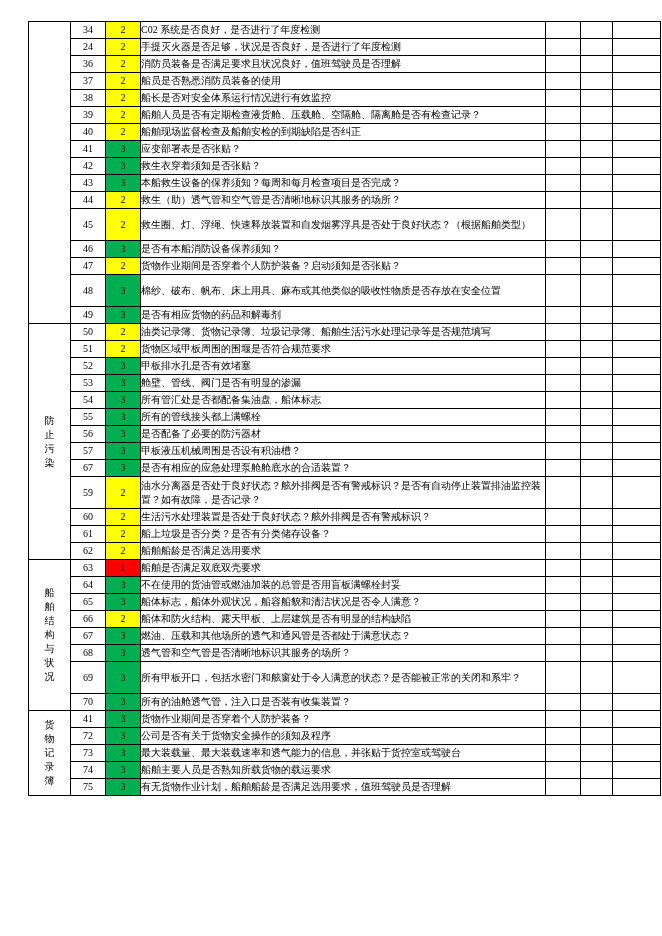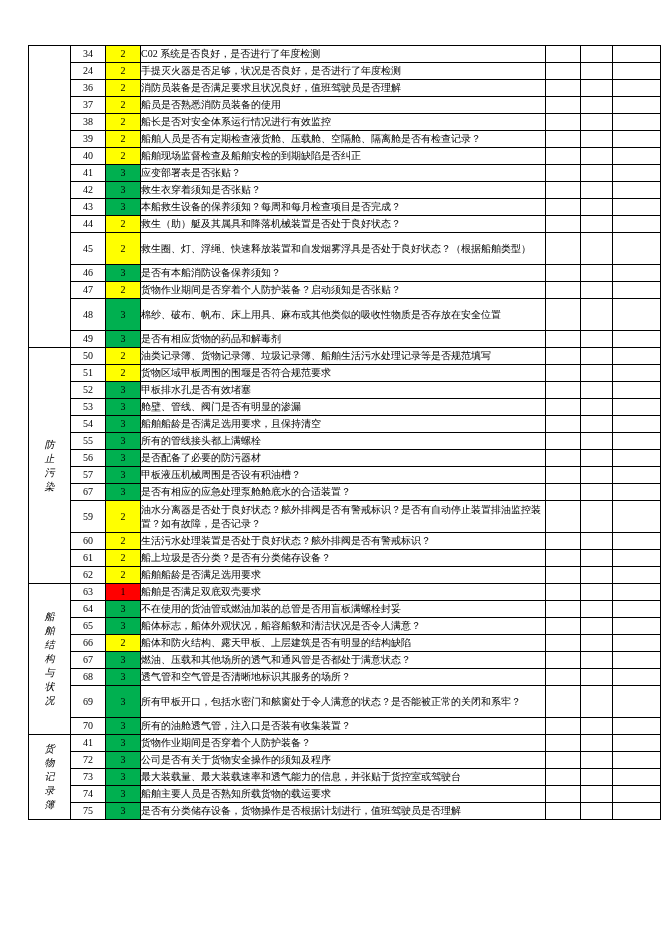--- a/index.html
+++ b/index.html
@@ -9,21 +9,21 @@
   }
   body {
     width: 662px;
     height: 936px;
     font-family: "Liberation Serif", "DejaVu Serif", serif;
     overflow: hidden;
   }
   #sheet {
     position: absolute;
     left: 28px;
-    top: 45px;
+    top: 21px;
     width: 632px;
   }
   table.grid {
     border-collapse: collapse;
     table-layout: fixed;
     width: 632px;
     background: #ffffff;
   }
   table.grid td {
     border: 1px solid #000000;
@@ -43,21 +43,20 @@
   col.c-x2    { width: 32px; }
   col.c-x3    { width: 48px; }
 
   td.cat {
     text-align: center;
     vertical-align: middle;
     font-size: 10.5px;
     line-height: 15px;
     letter-spacing: 0px;
     padding: 2px 0;
-    font-style: italic;
   }
   td.cat .vtext {
     display: block;
     width: 12px;
     margin: 0 auto;
     word-break: break-all;
     white-space: normal;
     text-align: center;
   }
   td.no {
@@ -175,21 +174,21 @@
           <td class="no">43</td>
           <td class="score green">3</td>
           <td class="item">本船救生设备的保养须知？每周和每月检查项目是否完成？</td>
           <td class="blank"></td>
           <td class="blank"></td>
           <td class="blank"></td>
         </tr>
         <tr class="r1">
           <td class="no">44</td>
           <td class="score yellow">2</td>
-          <td class="item">救生（助）艇及其属具和降落机械装置是否处于良好状态？</td>
+          <td class="item">救生（助）透气管和空气管是否清晰地标识其服务的场所？</td>
           <td class="blank"></td>
           <td class="blank"></td>
           <td class="blank"></td>
         </tr>
         <tr class="r2">
           <td class="no">45</td>
           <td class="score yellow">2</td>
           <td class="item">救生圈、灯、浮绳、快速释放装置和自发烟雾浮具是否处于良好状态？（根据船舶类型）</td>
           <td class="blank"></td>
           <td class="blank"></td>
@@ -258,21 +257,21 @@
           <td class="no">53</td>
           <td class="score green">3</td>
           <td class="item">舱壁、管线、阀门是否有明显的渗漏</td>
           <td class="blank"></td>
           <td class="blank"></td>
           <td class="blank"></td>
         </tr>
         <tr class="r1">
           <td class="no">54</td>
           <td class="score green">3</td>
-          <td class="item">船舶船龄是否满足选用要求，且保持清空</td>
+          <td class="item">所有管汇处是否都配备集油盘，船体标志</td>
           <td class="blank"></td>
           <td class="blank"></td>
           <td class="blank"></td>
         </tr>
         <tr class="r1">
           <td class="no">55</td>
           <td class="score green">3</td>
           <td class="item">所有的管线接头都上满螺栓</td>
           <td class="blank"></td>
           <td class="blank"></td>
@@ -432,20 +431,20 @@
           <td class="no">74</td>
           <td class="score green">3</td>
           <td class="item">船舶主要人员是否熟知所载货物的载运要求</td>
           <td class="blank"></td>
           <td class="blank"></td>
           <td class="blank"></td>
         </tr>
         <tr class="r1">
           <td class="no">75</td>
           <td class="score green">3</td>
-          <td class="item">是否有分类储存设备，货物操作是否根据计划进行，值班驾驶员是否理解</td>
+          <td class="item">有无货物作业计划，船舶船龄是否满足选用要求，值班驾驶员是否理解</td>
           <td class="blank"></td>
           <td class="blank"></td>
           <td class="blank"></td>
         </tr>
       </tbody>
   </table>
 </div>
 
 </body></html>

